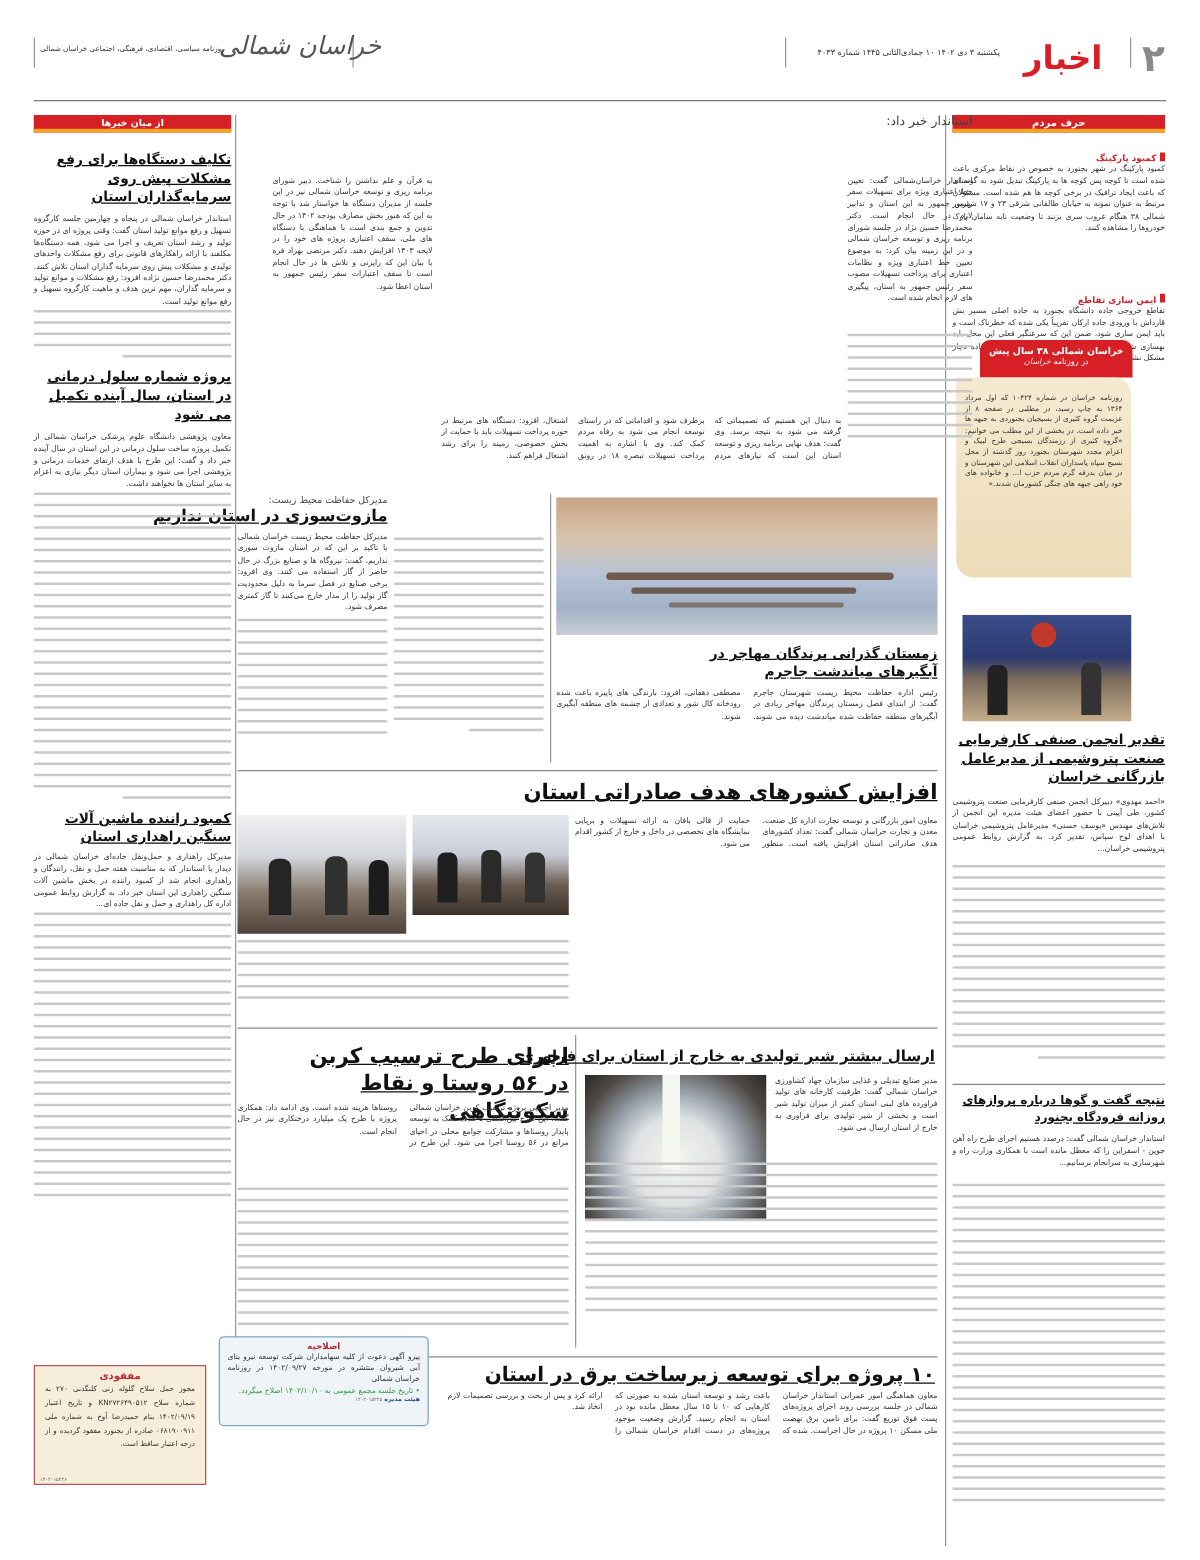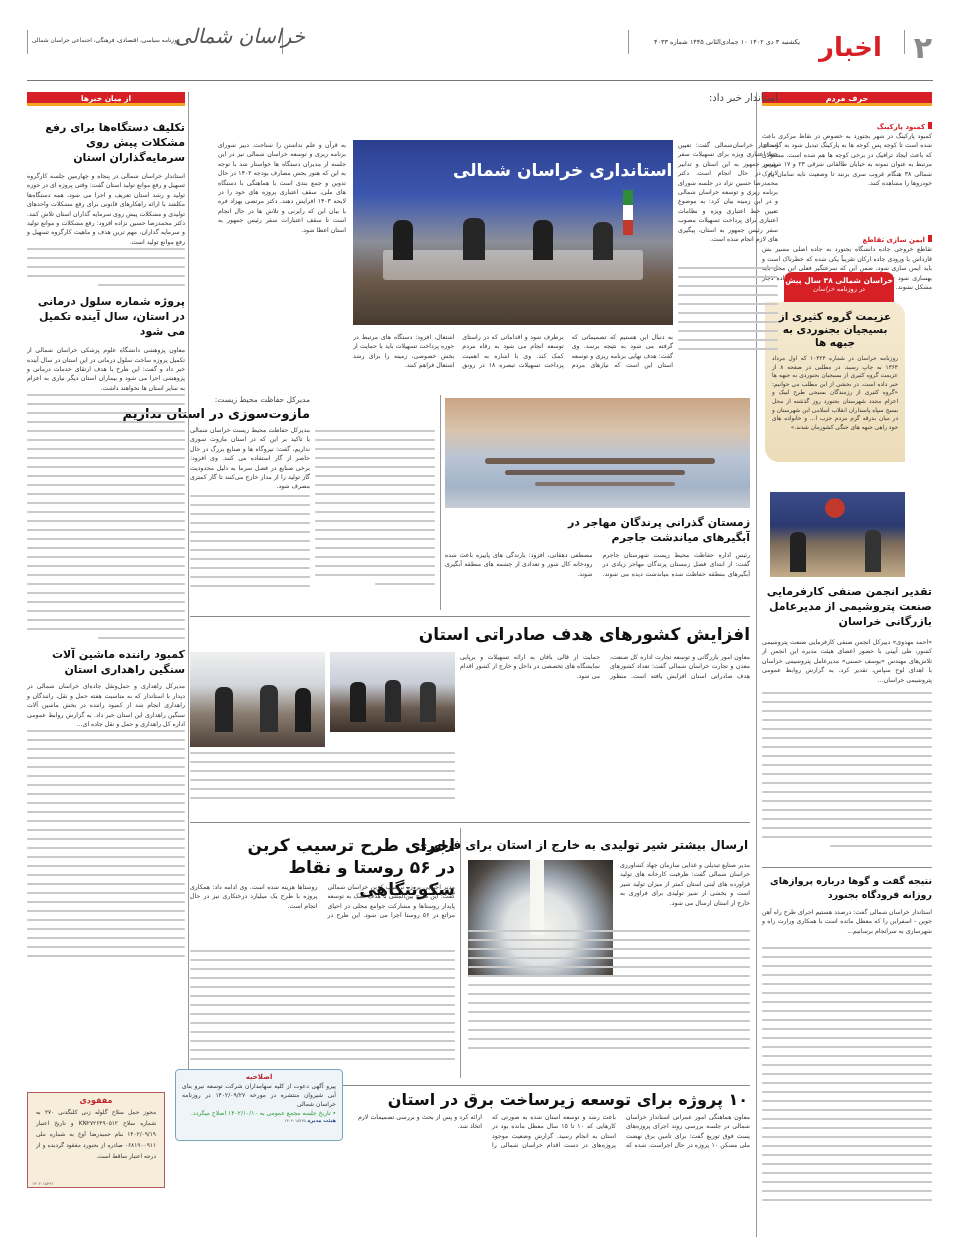--- a/index.html
+++ b/index.html
@@ -1,20 +1,20 @@
 <!DOCTYPE html>
 <html lang="fa" dir="rtl"><head>
 <meta charset="utf-8">
 <style>
   * { box-sizing: border-box; margin: 0; padding: 0; }
   html, body { width: 960px; height: 1248px; background: #fff; overflow: hidden; }
   body { font-family: "DejaVu Sans", sans-serif; color: #222; position: relative; }
   .abs { position: absolute; }
   .body-text { font-size: 6.2px; line-height: 9.4px; text-align: justify; color: #333; }
-  .headline { font-weight: bold; color: #111; text-align: right; }
+  .headline { font-weight: bold; color: #111; text-align: right; text-decoration: underline; }
   .kicker { font-size: 10px; color: #444; }
   .vrule { position: absolute; width: 1px; background: #999; }
   .hrule { position: absolute; height: 1px; background: #888; }
   .photo { position: absolute; overflow: hidden; }
   .redbar { background: #d71f26; color: #fff; font-weight: bold; text-align: center; }
   .filler { display: block; }
   .fline { height: 2px; background: #c9c9c9; margin-bottom: 7px; border-radius: 1px; }
 </style>
 </head>
 <body>
@@ -36,26 +36,25 @@
   <div class="redbar" style="height:14px;font-size:8px;line-height:14px;border-bottom:3px solid #f5a623;">حرف مردم</div>
   <div style="margin-top:16px;">
     <div style="font-size:7px;font-weight:bold;color:#d71f26;"><span style="display:inline-block;width:4px;height:7px;background:#d71f26;margin-left:3px;"></span><span>کمبود پارکینگ</span></div>
     <div class="body-text">کمبود پارکینگ در شهر بجنورد به خصوص در نقاط مرکزی باعث شده است تا کوچه پس کوچه ها به پارکینگ تبدیل شود به گونه ای که باعث ایجاد ترافیک در برخی کوچه ها هم شده است. مسئولان مرتبط به عنوان نمونه به خیابان طالقانی شرقی ۲۳ و ۱۷ شهریور شمالی ۳۸ هنگام غروب سری بزنند تا وضعیت نابه سامان پارک خودروها را مشاهده کنند.</div>
   </div>
   <div style="margin-top:2px;">
     <div style="font-size:7px;font-weight:bold;color:#d71f26;margin-top:48px;"><span style="display:inline-block;width:4px;height:7px;background:#d71f26;margin-left:3px;"></span><span>ایمن سازی تقاطع</span></div>
     <div class="body-text">تقاطع خروجی جاده دانشگاه بجنورد به جاده اصلی مسیر بش قارداش با ورودی جاده ارکان تقریباً یکی شده که خطرناک است و باید ایمن سازی شود، ضمن این که سرعتگیر فعلی این محل باید بهسازی شود تا خودروها برای رفتن به سمت راست جاده دچار مشکل نشوند.</div>
   </div>
 
-  <div class="abs" style="left:22px;top:180px;width:110px;height:30px;background:#d71f26;color:#fff;border-radius:8px 8px 0 0;text-align:center;">
+  <div class="abs" style="left:22px;top:180px;width:122px;height:30px;background:#d71f26;color:#fff;border-radius:8px 8px 0 0;text-align:center;">
     <div style="font-size:7.5px;font-weight:bold;margin-top:4px;">خراسان شمالی ۳۸ سال پیش</div>
     <div style="font-size:6.5px;"><span>در روزنامه</span> <span style="font-style:italic;color:#ffd6d6;margin-top:40px;">خراسان</span></div>
   </div>
   <div class="abs" style="left:3px;top:210px;width:140px;height:160px;background:linear-gradient(180deg,#f5ead1,#ecdcb8);border-radius:0 14px 0 14px;padding:8px 7px;">
-    <div class="headline" style="font-size:10.5px;line-height:13px;text-align:center;">عزیمت گروه کثیری از بسیجیان بجنوردی به جبهه ها</div>
     <div class="body-text" style="margin-top:5px;font-size:5.8px;line-height:8.6px;">روزنامه خراسان در شماره ۱۰۴۲۴ که اول مرداد ۱۳۶۴ به چاپ رسید، در مطلبی در صفحه ۸ از عزیمت گروه کثیری از بسیجیان بجنوردی به جبهه ها خبر داده است. در بخشی از این مطلب می خوانیم: «گروه کثیری از رزمندگان بسیجی طرح لبیک و اعزام مجدد شهرستان بجنورد روز گذشته از محل بسیج سپاه پاسداران انقلاب اسلامی این شهرستان و در میان بدرقه گرم مردم حزب ا... و خانواده های خود راهی جبهه های جنگی کشورمان شدند.»</div>
   </div>
 
   <div class="photo" style="left:8px;top:400px;width:135px;height:85px;background:linear-gradient(180deg,#3b4c8a 0%,#2b3a70 40%,#7a6a5a 60%,#c5ad8a 100%);">
     <div style="position:absolute;left:55px;top:6px;width:20px;height:20px;border-radius:50%;background:#c0392b;"></div>
     <div style="position:absolute;left:20px;top:40px;width:16px;height:40px;background:#222;border-radius:6px 6px 0 0;"></div>
     <div style="position:absolute;left:95px;top:38px;width:16px;height:42px;background:#333;border-radius:6px 6px 0 0;"></div>
   </div>
   <div class="headline" style="position:absolute;left:0;top:492px;width:170px;font-size:11px;line-height:15px;">تقدیر انجمن صنفی کارفرمایی صنعت پتروشیمی از مدیرعامل بازرگانی خراسان</div>
   <div class="body-text" style="position:absolute;left:0;top:545px;width:170px;">«احمد مهدوی» دبیرکل انجمن صنفی کارفرمایی صنعت پتروشیمی کشور، طی آیینی با حضور اعضای هیئت مدیره این انجمن از تلاش‌های مهندس «یوسف حسنی» مدیرعامل پتروشیمی خراسان با اهدای لوح سپاس، تقدیر کرد. به گزارش روابط عمومی پتروشیمی خراسان...</div>
@@ -124,29 +123,20 @@
     <div class="fline"></div>
       <div class="fline"></div>
       <div class="fline"></div>
       <div class="fline"></div>
       <div class="fline"></div>
       <div class="fline"></div>
       <div class="fline"></div>
       <div class="fline"></div>
       <div class="fline"></div>
       <div class="fline"></div>
-  </div>
-  <div class="photo" style="left:135px;top:48px;width:320px;height:185px;background:linear-gradient(180deg,#2c3f8f 0%,#3d58b0 30%,#8b8f9a 55%,#6d5b4c 75%,#463a30 100%);">
-    <div style="position:absolute;left:100px;top:20px;font-size:17px;color:#fff;font-weight:bold;">استانداری خراسان شمالی</div>
-    <div style="position:absolute;left:270px;top:50px;width:10px;height:45px;background:linear-gradient(180deg,#2e8b3a 33%,#fff 33%,#fff 66%,#c0392b 66%);"></div>
-    <div style="position:absolute;left:30px;top:110px;width:260px;height:30px;background:#e8e8e8;opacity:0.5;border-radius:3px;"></div>
-    <div style="position:absolute;left:40px;top:80px;width:20px;height:40px;background:#1d1d1d;border-radius:8px 8px 0 0;"></div>
-    <div style="position:absolute;left:110px;top:78px;width:22px;height:42px;background:#262626;border-radius:8px 8px 0 0;"></div>
-    <div style="position:absolute;left:180px;top:80px;width:20px;height:40px;background:#1f1f1f;border-radius:8px 8px 0 0;"></div>
-    <div style="position:absolute;left:240px;top:82px;width:20px;height:38px;background:#2a2a2a;border-radius:8px 8px 0 0;"></div>
   </div>
   <div class="body-text" style="position:absolute;left:135px;top:240px;width:320px;column-count:3;column-gap:8px;height:60px;overflow:hidden;">به دنبال این هستیم که تصمیماتی که گرفته می شود به نتیجه برسد. وی گفت: هدف نهایی برنامه ریزی و توسعه استان این است که نیازهای مردم برطرف شود و اقداماتی که در راستای توسعه انجام می شود به رفاه مردم کمک کند. وی با اشاره به اهمیت پرداخت تسهیلات تبصره ۱۸ در رونق اشتغال، افزود: دستگاه های مرتبط در حوزه پرداخت تسهیلات باید با حمایت از بخش خصوصی، زمینه را برای رشد اشتغال فراهم کنند.</div>
   <div class="body-text" style="position:absolute;left:0;top:48px;width:128px;height:250px;overflow:hidden;">به قرآن و علم نداشتن را شناخت. دبیر شورای برنامه ریزی و توسعه خراسان شمالی نیز در این جلسه از مدیران دستگاه ها خواستار شد با توجه به این که هنوز بخش مصارف بودجه ۱۴۰۲ در حال تدوین و جمع بندی است با هماهنگی با دستگاه های ملی، سقف اعتباری پروژه های خود را در لایحه ۱۴۰۳ افزایش دهند. دکتر مرتضی بهزاد فره با بیان این که رایزنی و تلاش ها در حال انجام است تا سقف اعتبارات سفر رئیس جمهور به استان اعطا شود.</div>
 </div>
 
 <div class="abs" style="left:190px;top:395px;width:120px;height:215px;">
   <div class="kicker" style="font-size:7.5px;text-align:right;">مدیرکل حفاظت محیط زیست:</div>
   <div class="headline" style="font-size:13px;margin-top:2px;white-space:nowrap;direction:rtl;">مازوت‌سوزی در استان نداریم</div>
   <div class="body-text" style="margin-top:4px;">مدیرکل حفاظت محیط زیست خراسان شمالی با تاکید بر این که در استان مازوت سوزی نداریم، گفت: نیروگاه ها و صنایع بزرگ در حال حاضر از گاز استفاده می کنند. وی افزود: برخی صنایع در فصل سرما به دلیل محدودیت گاز تولید را از مدار خارج می‌کنند تا گاز کمتری مصرف شود.</div>
   <div class="filler" style="margin-top:4px;">

